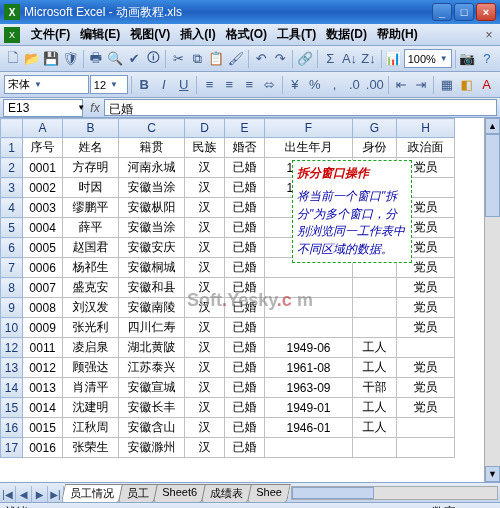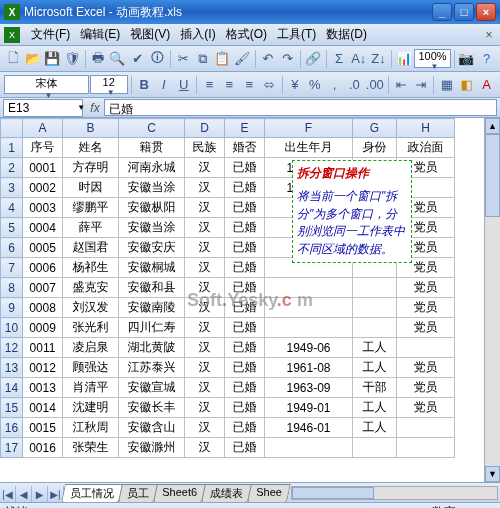--- a/index.html
+++ b/index.html
@@ -8,28 +8,28 @@
   
   .titlebar { height: 24px; background: linear-gradient(to bottom, #3a8ae0 0%, #1f60c0 50%, #3a8ae0 100%); display: flex; align-items: center; padding: 0 4px; color: #fff; font-size: 12px; }
   .titlebar .excel-icon { width: 16px; height: 16px; background: #1a7a1a; margin-right: 4px; display: flex; align-items: center; justify-content: center; font-size: 10px; color: #fff; font-weight: bold; }
   .titlebar .title-text { flex: 1; }
   .titlebar .win-btn { width: 20px; height: 18px; background: linear-gradient(to bottom, #5b9de5, #2e6fc9); border: 1px solid #1f4f9f; border-radius: 3px; margin-left: 2px; display: flex; align-items: center; justify-content: center; color: #fff; font-size: 11px; font-weight: bold; }
   .titlebar .win-btn.close { background: linear-gradient(to bottom, #e88b7d, #c9432e); border-color: #9f261f; }
 
   
   .menubar { height: 22px; background: linear-gradient(to bottom, #e4ecf7, #c5d6ee); display: flex; align-items: center; padding: 0 4px; font-size: 12px; color: #000; border-bottom: 1px solid #8ba6cb; }
   .menubar .app-icon { width: 16px; height: 16px; background: #1a7a1a; color: #fff; font-size: 9px; display: flex; align-items: center; justify-content: center; margin-right: 6px; }
-  .menubar .menu-item { padding: 2px 4px; margin: 4px 1px; }
+  .menubar .menu-item { padding: 2px 4px; margin: 4px 1px; font-weight: bold; }
   .menubar .doc-close { margin-left: auto; width: 14px; height: 14px; font-size: 12px; display:flex;align-items:center;justify-content:center;color:#555; }
 
   
   .toolbar { height: 26px; background: linear-gradient(to bottom, #e4ecf7, #c5d6ee); display: flex; align-items: center; padding: 0 4px; font-size: 12px; border-bottom: 1px solid #8ba6cb; gap: 1px; }
   .tb-btn { width: 20px; height: 20px; display: flex; align-items: center; justify-content: center; border: 1px solid transparent; border-radius: 2px; font-size: 13px; color: #3a5a8a; }
   .tb-sep { width: 1px; height: 18px; background: #a0b8d8; margin: 0 2px; }
-  .tb-combo { height: 19px; background: #fff; border: 1px solid #7a9ac5; display: flex; align-items: center; padding: 0 3px; font-size: 11px; flex-direction: column; }
+  .tb-combo { height: 19px; background: #fff; border: 1px solid #7a9ac5; display: flex; align-items: center; padding: 0 3px; font-size: 11px; }
   .tb-combo .arrow { margin-left: 4px; font-size: 8px; color: #3a5a8a; }
 
   
   .formulabar { height: 20px; background: linear-gradient(to bottom, #e4ecf7, #c5d6ee); display: flex; align-items: center; font-size: 12px; border-bottom: 1px solid #8ba6cb; }
   .namebox { width: 80px; background: #fff; border: 1px solid #7a9ac5; padding: 1px 4px; margin: 0 3px; display: flex; align-items: center; gap: 48px; }
   .namebox .arrow { margin-left: auto; font-size: 8px; }
   .fx-label { width: 18px; font-style: italic; color: #555; text-align: center; }
   .formula-input { flex:1; background: #fff; border: 1px solid #7a9ac5; padding: 1px 4px; height: 17px; margin-right:3px;}
 
   
@@ -84,20 +84,21 @@
 
 <div class="menubar">
   <div class="app-icon">X</div>
   <div class="menu-item">文件(F)</div>
   <div class="menu-item">编辑(E)</div>
   <div class="menu-item">视图(V)</div>
   <div class="menu-item">插入(I)</div>
   <div class="menu-item">格式(O)</div>
   <div class="menu-item">工具(T)</div>
   <div class="menu-item">数据(D)</div>
+  <div class="menu-item">帮助(H)</div>
   <div class="doc-close">×</div>
 </div>
 
 <div class="toolbar">
   <div class="tb-btn">🗋</div>
   <div class="tb-btn">📂</div>
   <div class="tb-btn">💾</div>
   <div class="tb-btn">🛡</div>
   <div class="tb-sep"></div>
   <div class="tb-btn">🖶</div>

